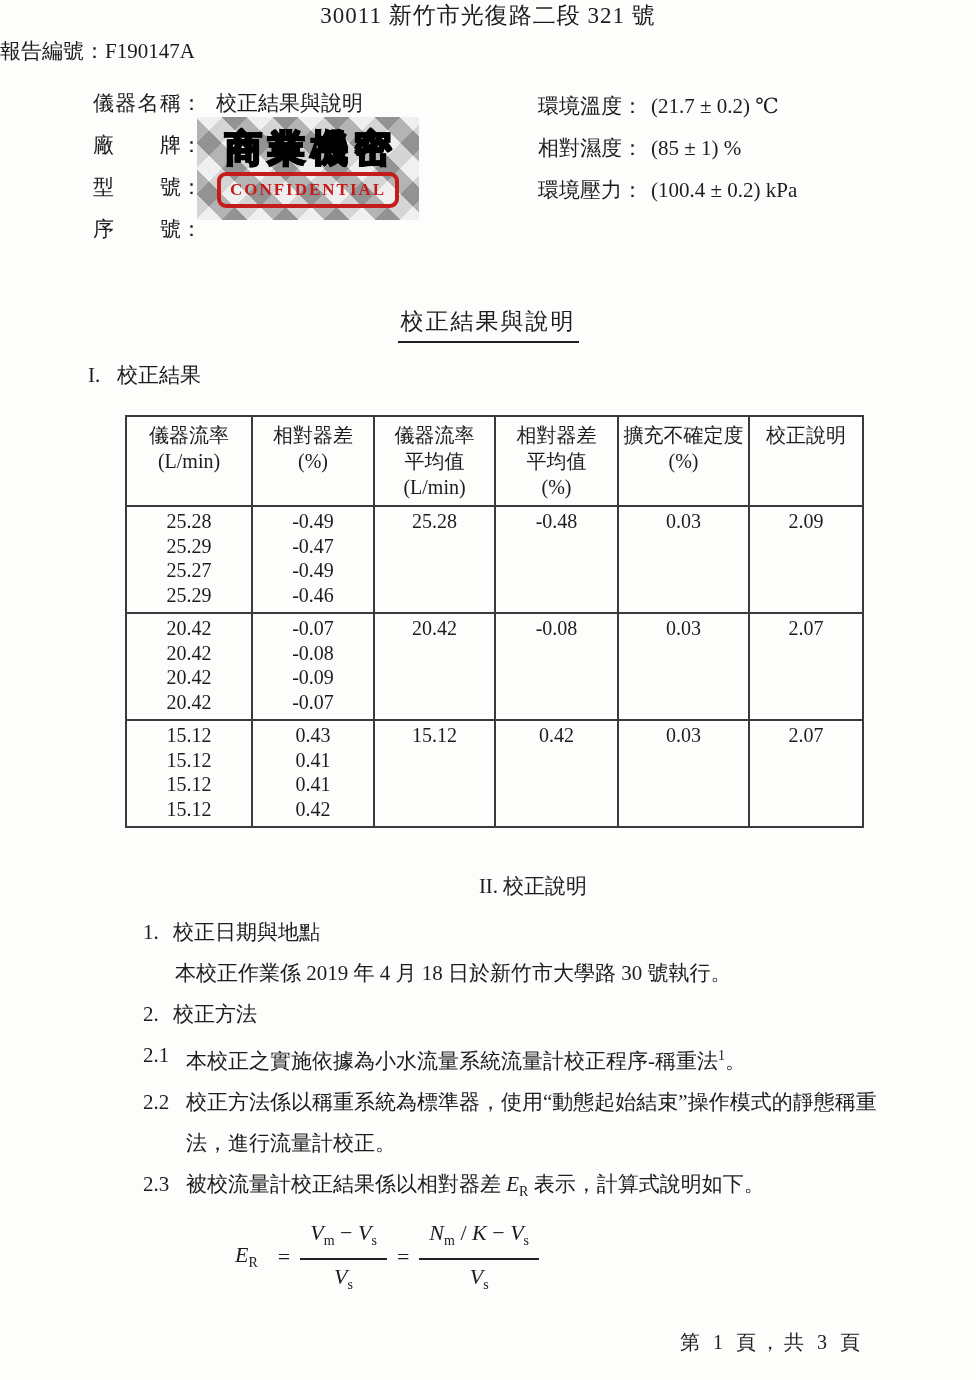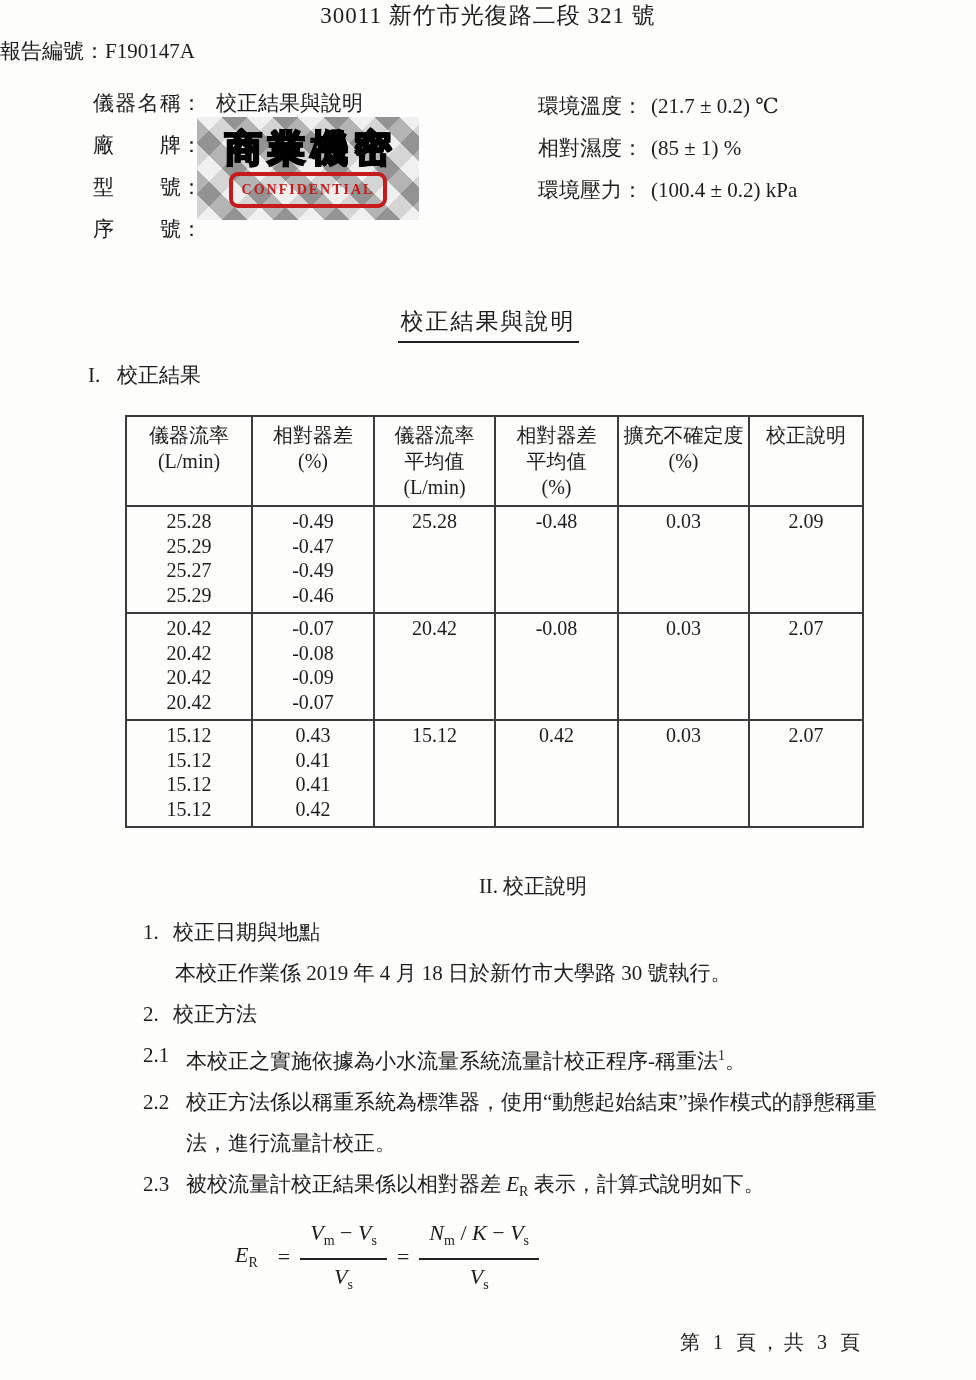--- a/index.html
+++ b/index.html
@@ -83,21 +83,21 @@
     -webkit-text-stroke: 2.5px #000000;
     text-shadow: 1px 1px 0 #000, -1px -1px 0 #000, 1px -1px 0 #000, -1px 1px 0 #000;
     line-height: 40px;
   }
   .stamp-en {
     margin-top: 3px;
     color: #c51b1b;
     border: 4px solid #c51b1b;
     border-radius: 9px;
     font-weight: bold;
-    font-size: 14px;
+    font-size: 17px;
     letter-spacing: 2px;
     padding: 1px 9px;
     line-height: 26px;
     font-family: "Liberation Serif", serif;
   }
   
   .section-heading {
     margin-top: 44px;
     text-align: center;
     font-size: 23px;

